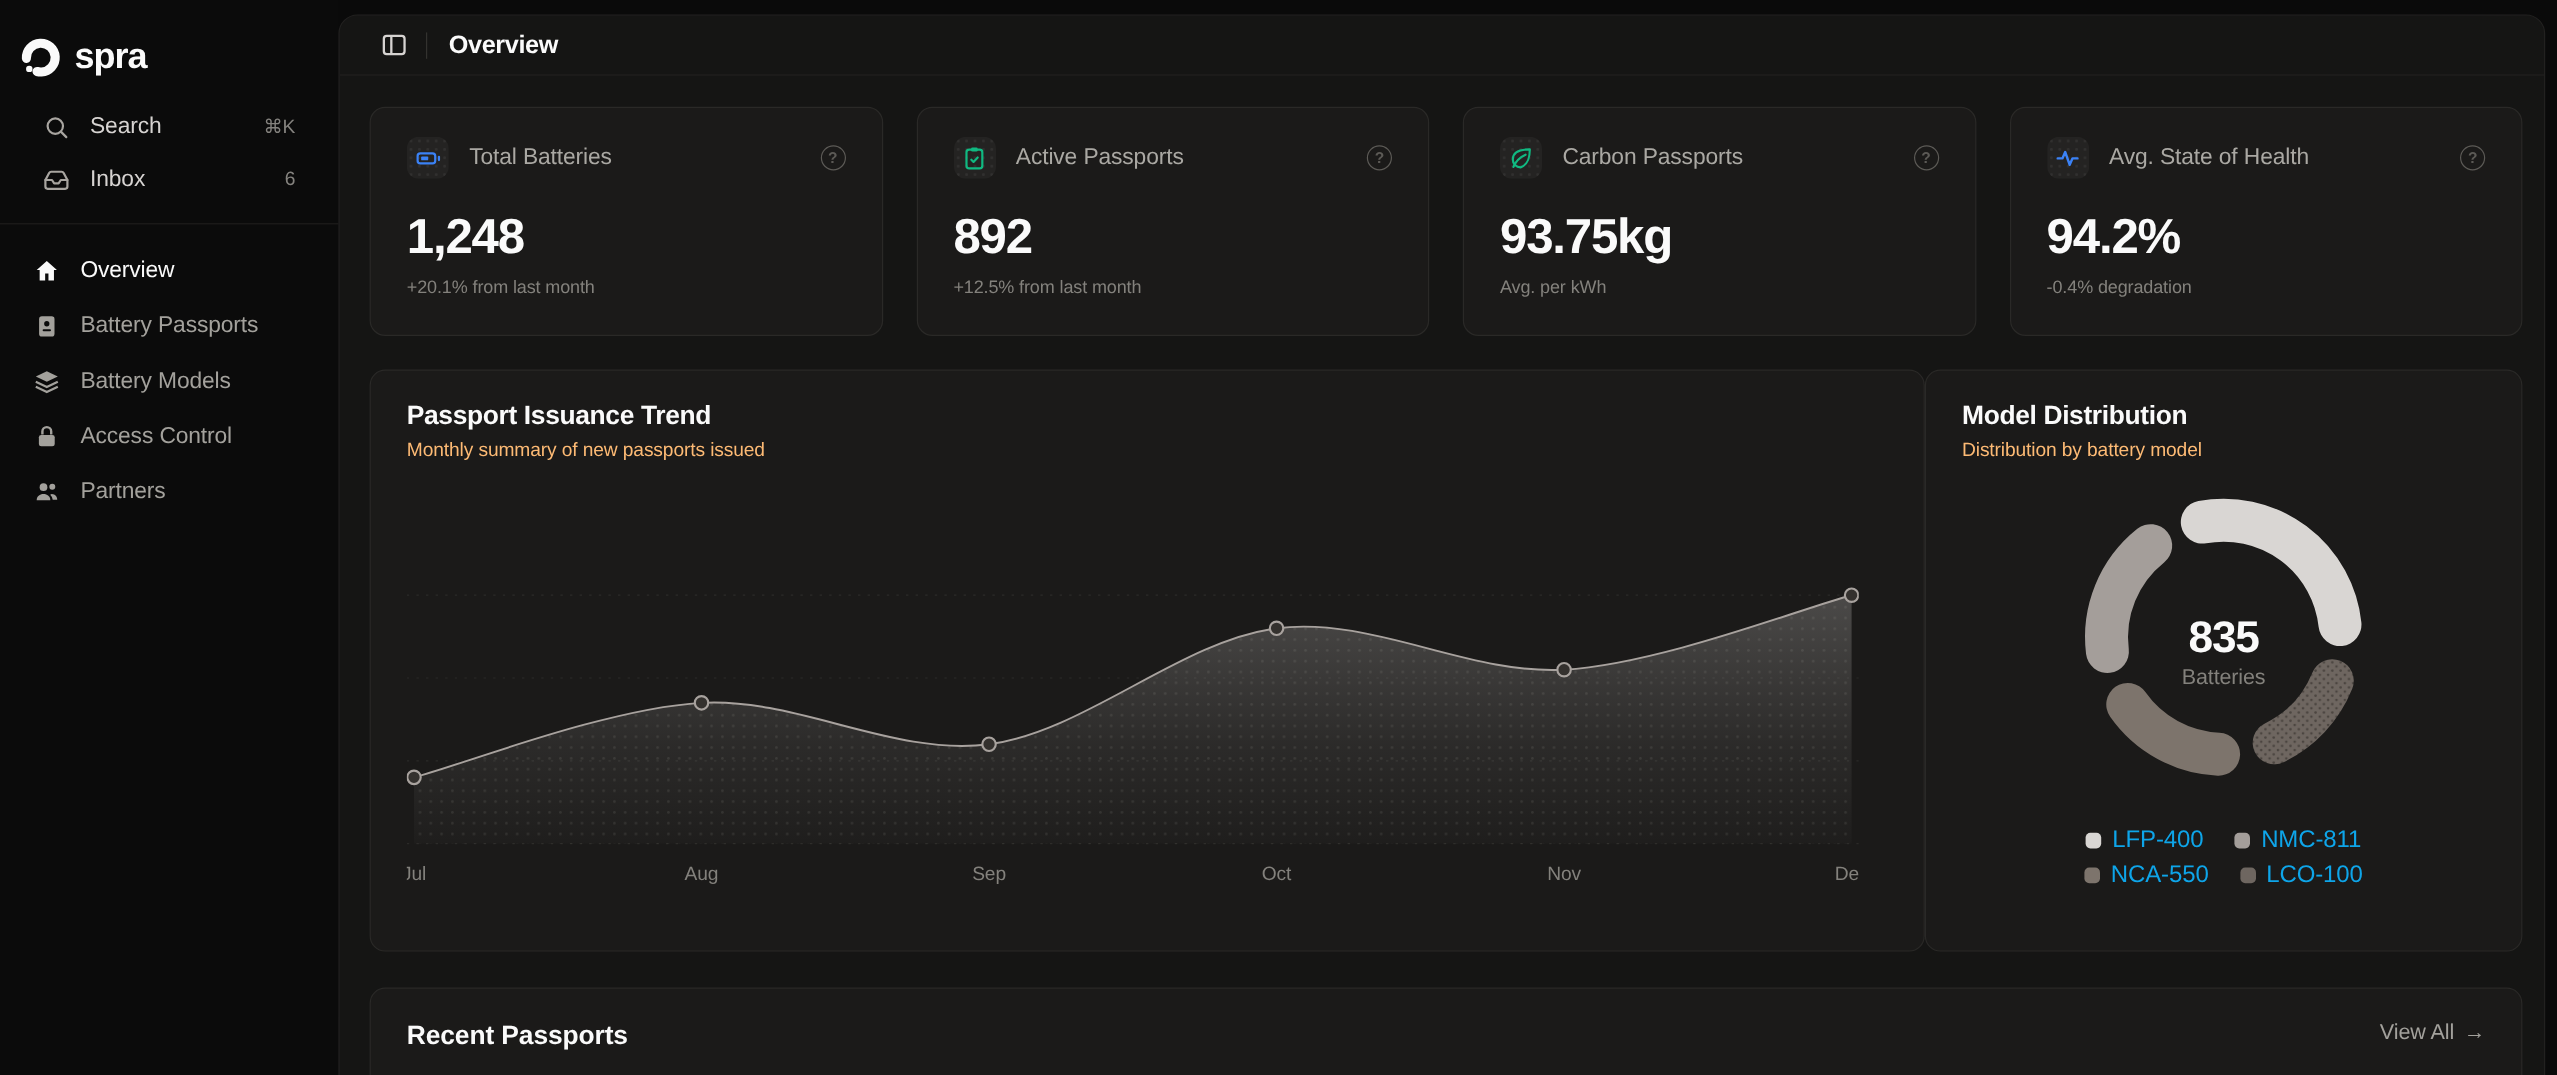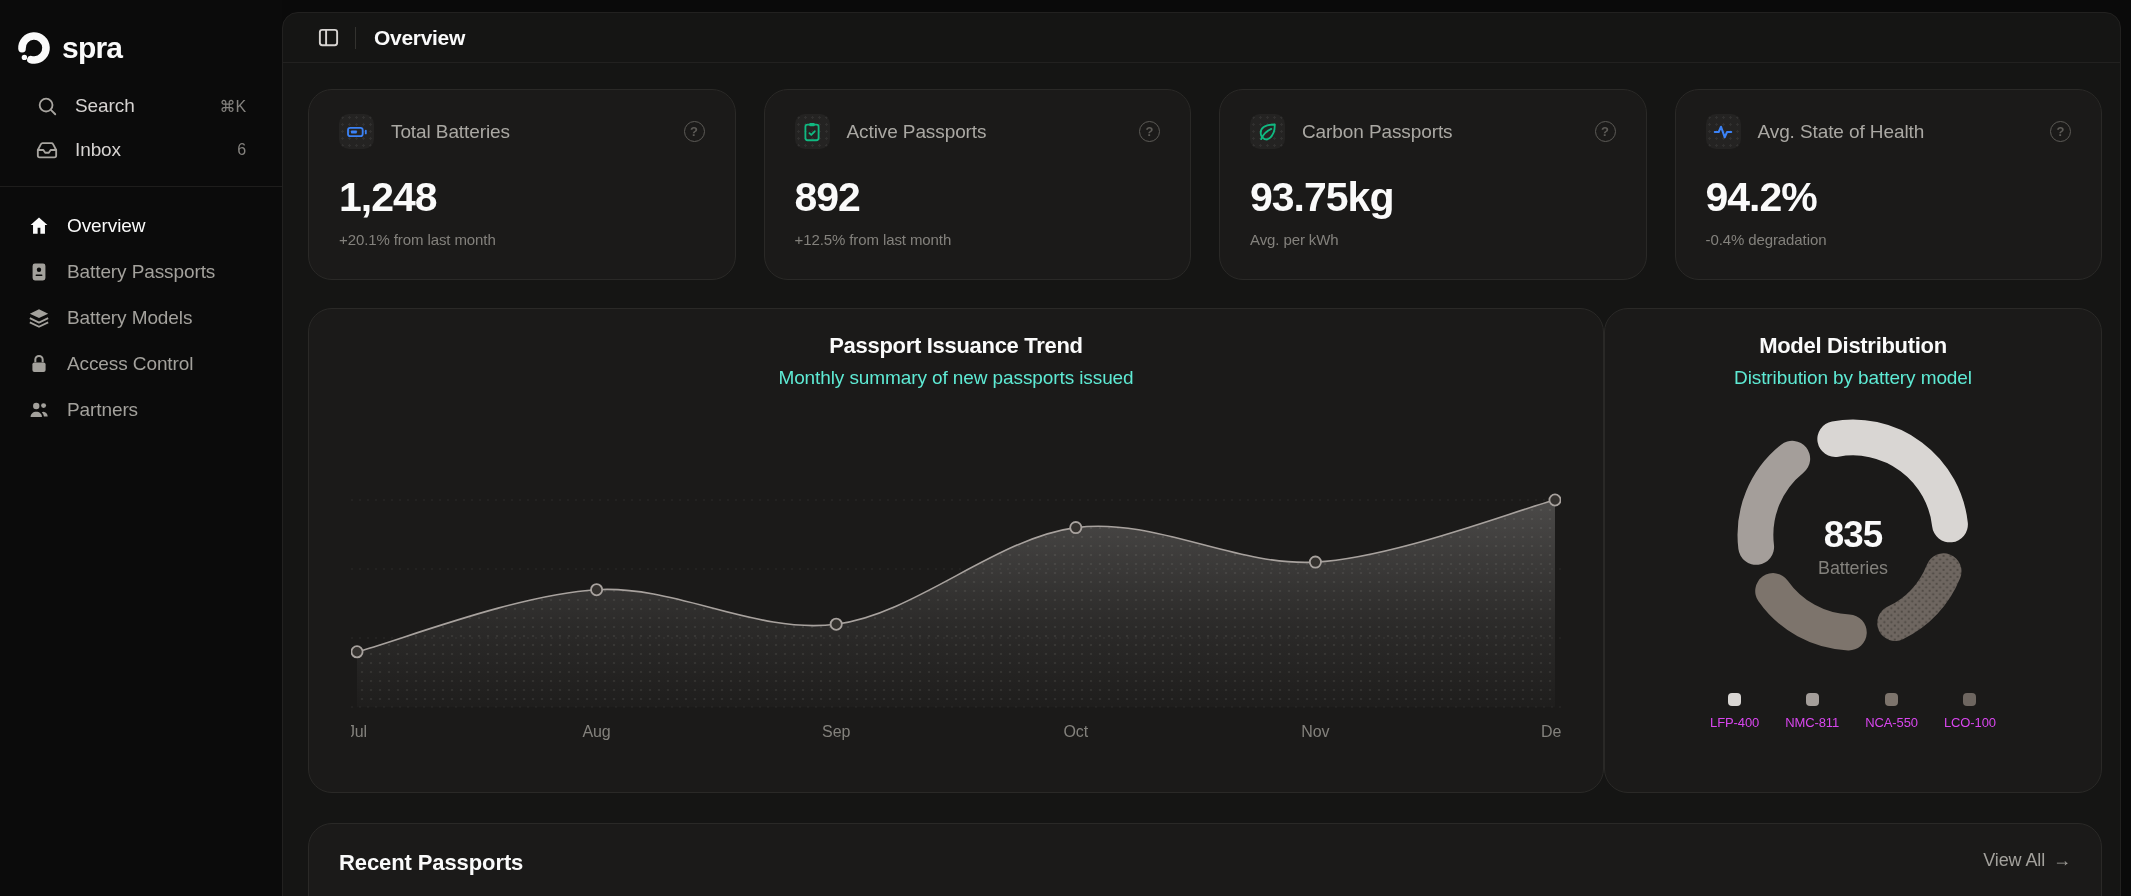--- a/index.html
+++ b/index.html
@@ -30,44 +30,44 @@
   .topbar { height:50px; display:flex; align-items:center; padding:0 28px; border-bottom:1px solid #222120; }
   .icon-btn { width:34px; height:34px; display:flex; align-items:center; justify-content:center;
     border-radius:8px; color:#d6d3d1; cursor:pointer; }
   .top-divider { width:1px; height:22px; background:#33322f; margin:0 18px 0 10px; }
   .page-title { font-size:21px; font-weight:700; color:#fafafa; letter-spacing:-0.3px; }
 
   .content { padding:26px 18px 0 25px; }
 
   
   .stats { display:grid; grid-template-columns:repeat(4,1fr); gap:28px; }
-  .card { background:#1b1a19; border:1px solid #2a2927; border-radius:24px; }
+  .card { background:#1b1a19; border:1px solid #2a2927; border-radius:13px; }
   .scard { height:191px; padding:24px 30px; }
   .scard-head { display:flex; align-items:center; gap:17px; }
   .tile { width:35px; height:35px; border-radius:10px; background:#242322;
     background-image:radial-gradient(rgba(255,255,255,0.06) 1px, transparent 1.3px);
     background-size:7px 7px; display:flex; align-items:center; justify-content:center; }
   .scard-title { font-size:19px; color:#aaa8a3; }
   .help { margin-left:auto; width:21px; height:21px; border:1.6px solid #5c5a56; border-radius:50%;
     color:#5c5a56; font-size:13px; font-weight:700; display:flex; align-items:center; justify-content:center; cursor:pointer; }
   .scard-value { margin-top:25px; font-size:41px; font-weight:700; color:#fafafa; letter-spacing:-1px; }
   .scard-sub { margin-top:10px; font-size:15px; color:#83817c; }
 
   
-  .charts { display:grid; grid-template-columns:1fr 498px; margin-top:28px;text-align:center; }
+  .charts { display:grid; grid-template-columns:1fr 498px; margin-top:28px; }
   .chart-card { height:485px; padding:24px 30px; display:flex; flex-direction:column; }
   .chart-title { font-size:22px; font-weight:700; color:#fafafa; letter-spacing:-0.3px; }
-  .chart-sub { margin-top:8px; font-size:19px; color:#5eead4; }
+  .chart-sub { margin-top:8px; font-size:16px; color:#fdba74; }
   .trend-svg-wrap { margin-top:20px; }
   .donut-wrap { margin-top:4px; display:flex; justify-content:center; }
   .donut-value { font-size:37px; font-weight:700; fill:#fafafa; letter-spacing:-1px; }
   .donut-label { font-size:18px; fill:#83817c; }
   .legend { list-style:none; display:flex; flex-wrap:wrap; justify-content:center;
     column-gap:26px; row-gap:6px; margin-top:10px; padding:0 40px; }
-  .legend li { display:inline-flex; align-items:center; gap:9px; font-size:13px; color:#d946ef;flex-direction:column; }
+  .legend li { display:inline-flex; align-items:center; gap:9px; font-size:20px; color:#0ea5e9; }
   .legend .sw { width:13px; height:13px; border-radius:4px; display:inline-block; }
 
   
   .recent { margin-top:30px; height:170px; padding:26px 30px; display:flex; align-items:flex-start; }
   .recent-title { font-size:22px; font-weight:700; color:#fafafa; }
   .view-all { margin-left:auto; display:flex; align-items:center; gap:8px; font-size:18px;
     color:#a3a19c; cursor:pointer; }
 
   svg.ic { display:block; }
   text.tick { font-family:"Liberation Sans", sans-serif; }

